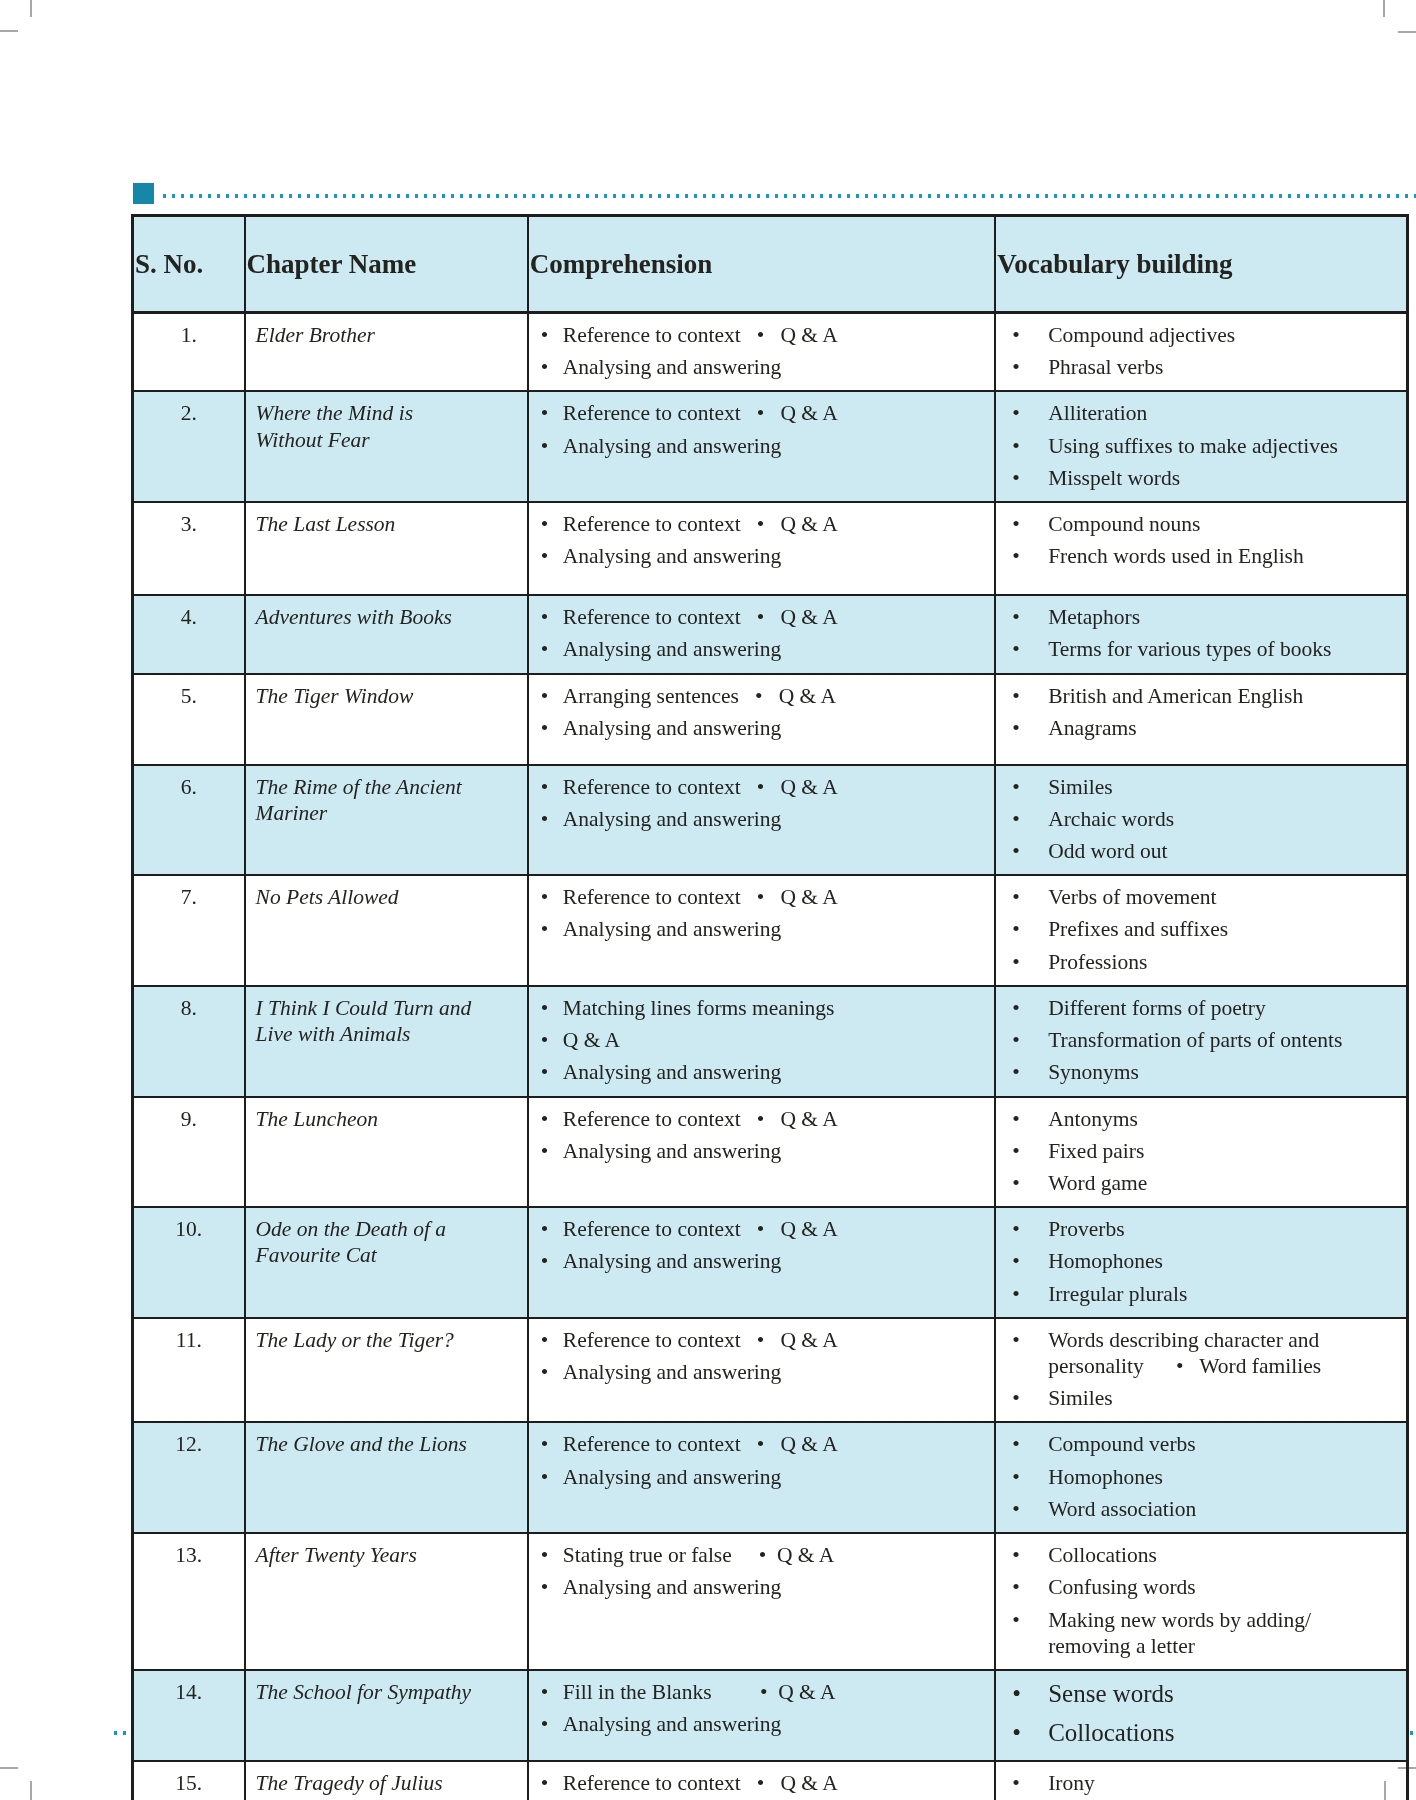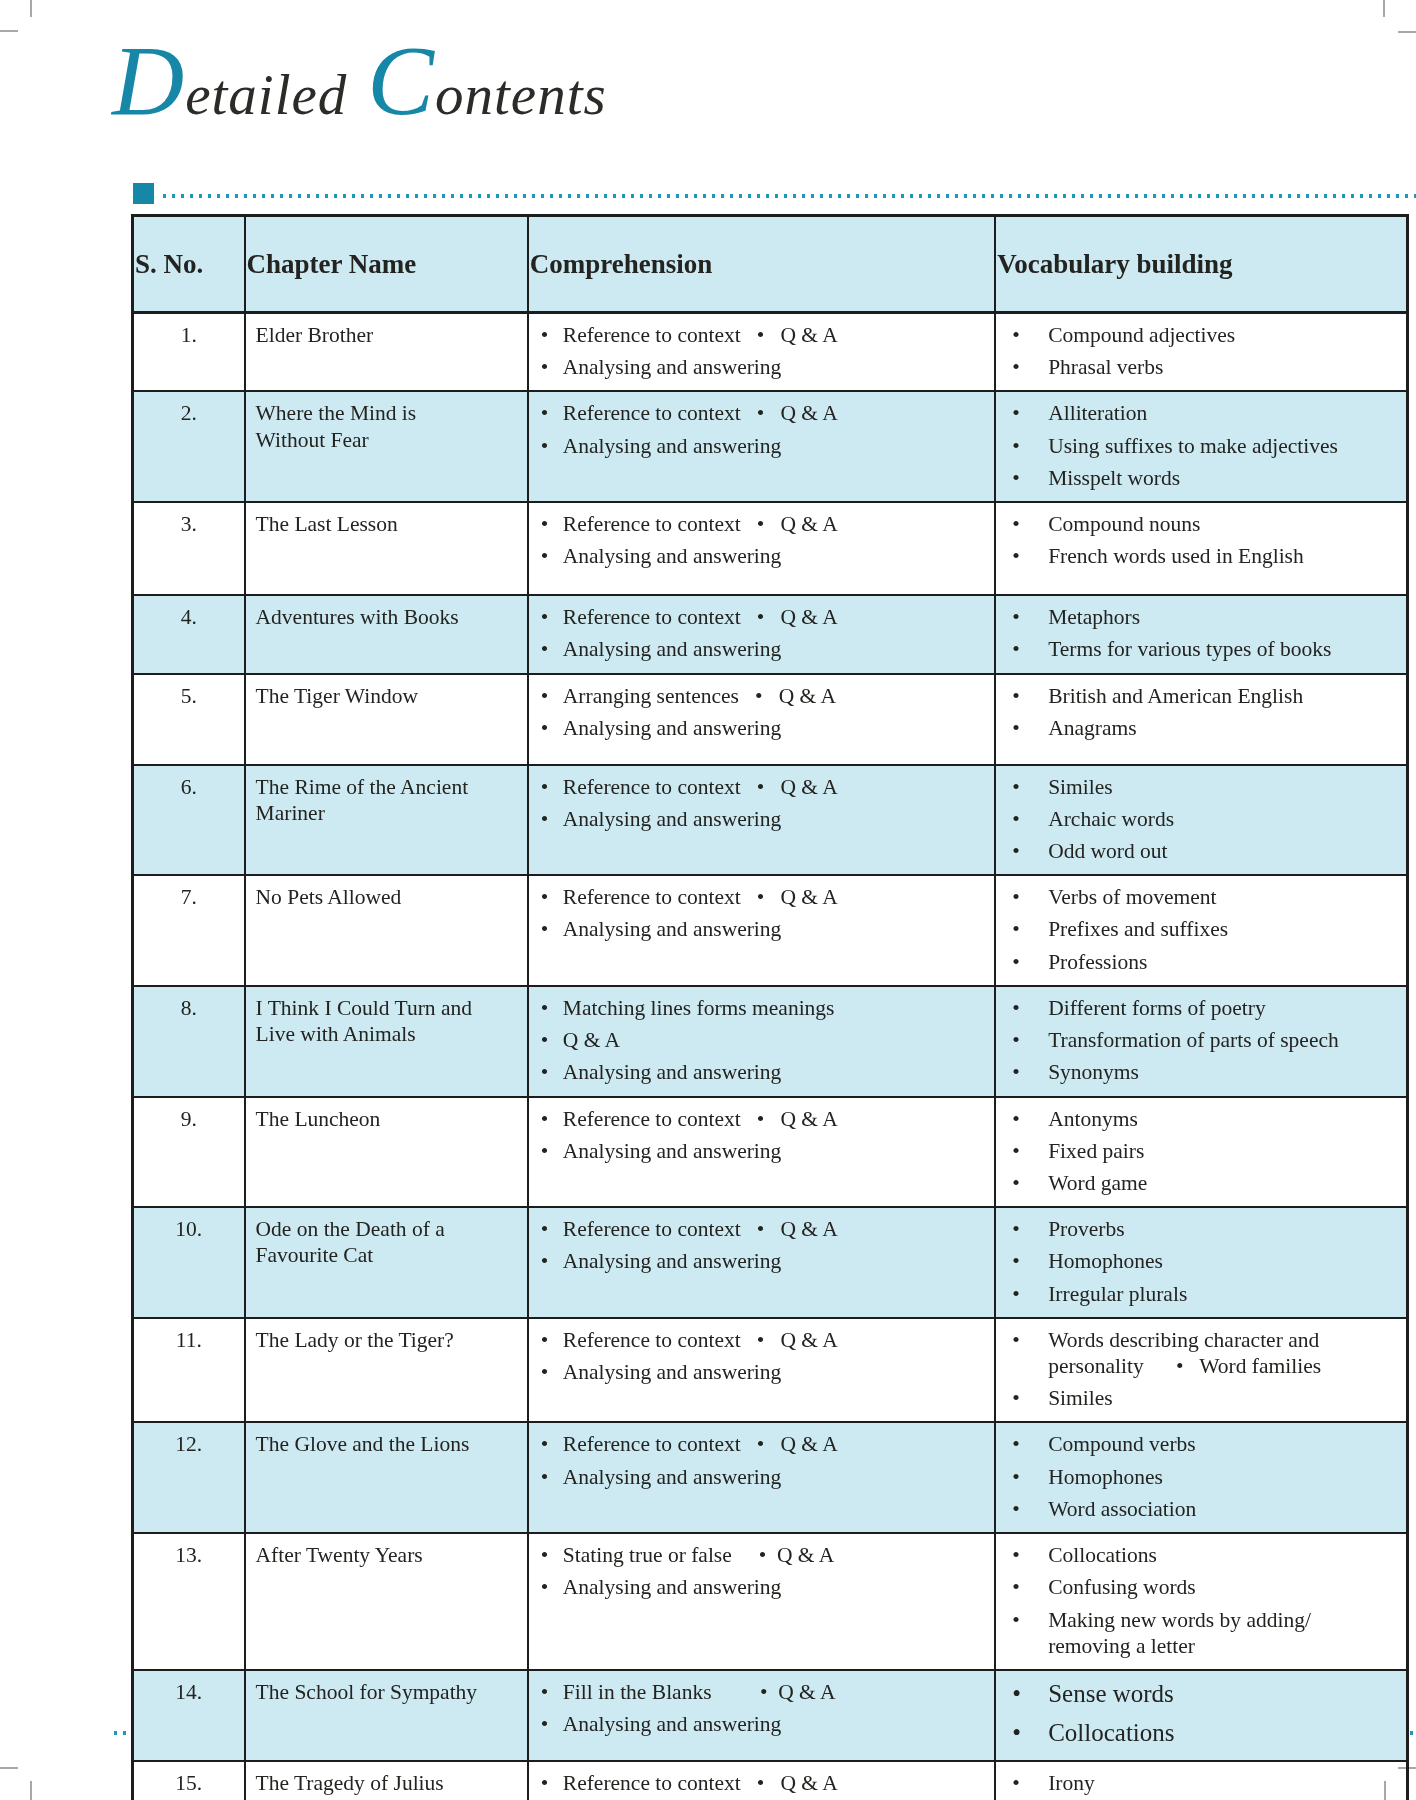--- a/index.html
+++ b/index.html
@@ -18,21 +18,21 @@
   .dot-bottom{left:114px;right:0;top:1731px;}
   
   table{position:absolute;left:131px;top:214px;border-collapse:collapse;table-layout:fixed;
         width:1278px;border:3px solid var(--border);}
   th,td{border:2px solid var(--border);}
   thead th{height:92px;background:var(--rowblue);font-size:27px;font-weight:bold;
            text-align:left;border-bottom:3px solid var(--border);}
   tbody td{vertical-align:top;padding:8px 6px 4px 8px;font-size:21.5px;line-height:1.22;}
   tbody tr:nth-child(even){background:var(--rowblue);}
   td.sno{text-align:center;padding-left:2px;padding-right:2px;}
-  td.chapter{white-space:pre-wrap;padding-left:10px;}
+  td.chapter{white-space:pre-wrap;padding-left:10px;font-style:italic;}
   .bline{display:flex;margin-bottom:6px;}
   .bline .b{flex:0 0 auto;}
   .bline .t{white-space:pre-wrap;}
   td.comp .b{width:22px;padding-left:4px;}
   td.vocab .b{width:36px;padding-left:8px;}
   
   tbody tr:nth-child(1){height:78px}  tbody tr:nth-child(2){height:92px}
   tbody tr:nth-child(3){height:93px}  tbody tr:nth-child(4){height:62px}
   tbody tr:nth-child(5){height:91px}  tbody tr:nth-child(6){height:88px}
   tbody tr:nth-child(7){height:92px}  tbody tr:nth-child(8){height:91px}
@@ -50,21 +50,20 @@
 
   <div class="crop" style="left:30px;top:0;width:2px;height:17px;"></div>
   <div class="crop" style="left:0;top:30px;width:18px;height:2px;"></div>
   <div class="crop" style="left:1383px;top:0;width:2px;height:17px;"></div>
   <div class="crop" style="right:0;top:31px;width:18px;height:2px;"></div>
   <div class="crop" style="left:30px;top:1781px;width:2px;height:19px;"></div>
   <div class="crop" style="left:0;top:1767px;width:18px;height:2px;"></div>
   <div class="crop" style="left:1384px;top:1781px;width:2px;height:19px;"></div>
   <div class="crop" style="right:0;top:1767px;width:18px;height:2px;"></div>
 
-  <div class="title"><span class="big">D</span><span class="gap">etailed</span><span class="big">C</span><span>ontents</span></div>
 
   <div class="accent-square"></div>
   <div class="dotline dot-top"></div>
   <div class="dotline dot-bottom"></div>
 
   <table>
     <colgroup>
       <col style="width:112px">
         <col style="width:283px">
         <col style="width:467px">
@@ -279,21 +278,21 @@
               <span class="t">Analysing and answering</span>
             </div>
           </td>
           <td class="vocab">
             <div class="bline">
               <span class="b">•</span>
               <span class="t">Different forms of poetry</span>
             </div>
             <div class="bline">
               <span class="b">•</span>
-              <span class="t">Transformation of parts of speech</span>
+              <span class="t">Transformation of parts of ontents</span>
             </div>
             <div class="bline">
               <span class="b">•</span>
               <span class="t">Synonyms</span>
             </div>
           </td>
         </tr>
         <tr>
           <td class="sno">9.</td>
           <td class="chapter">The Luncheon</td>

